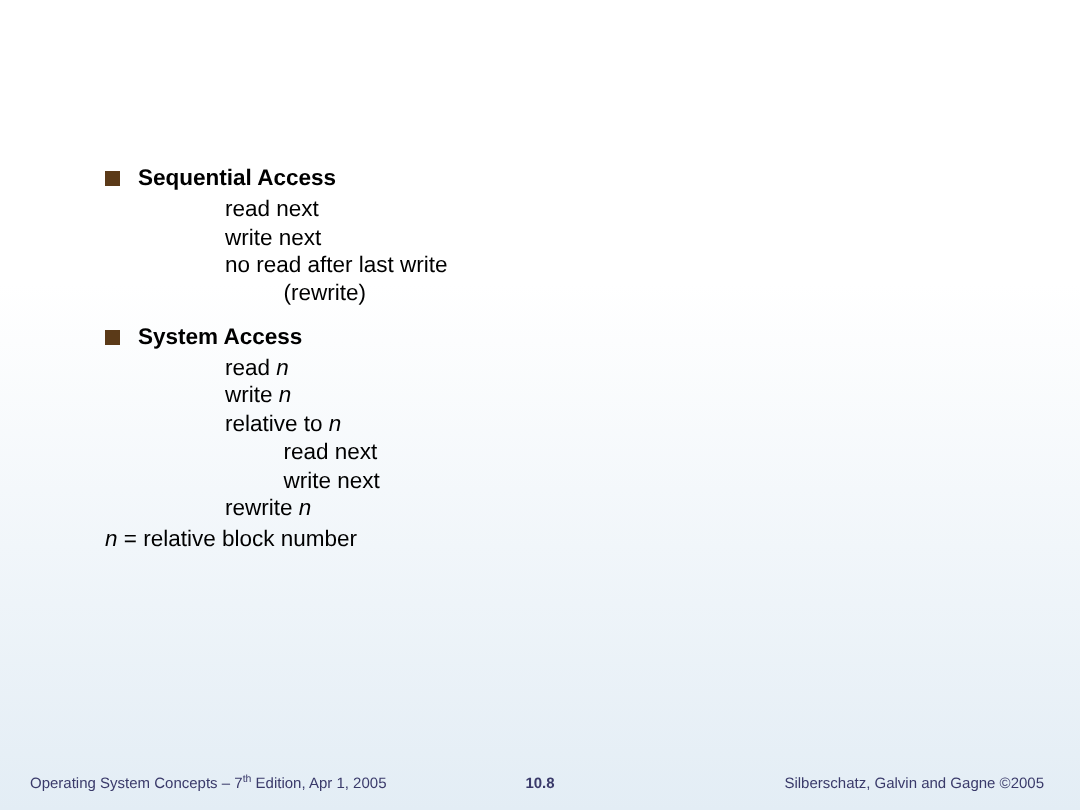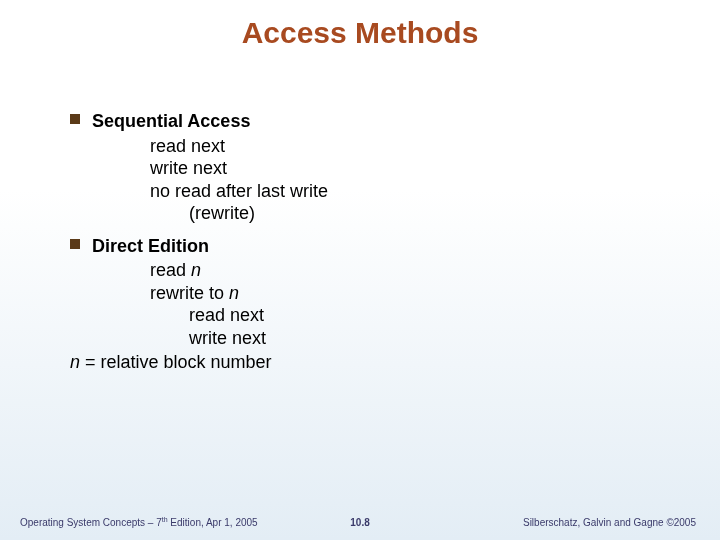--- a/index.html
+++ b/index.html
@@ -25,21 +25,21 @@
     text-align: center;
     font-size: 30px;
     font-weight: bold;
     color: #a84a20;
   }
   .content {
     position: absolute;
     top: 110px;
     left: 70px;
     right: 60px;
-    font-size: 18px;
+    font-size: 15px;
     color: #000;
     line-height: 1.25;
   }
   .bullet-row {
     display: flex;
     align-items: flex-start;
     margin-bottom: 2px;
   }
   .bullet-sq {
     width: 10px;
@@ -90,48 +90,53 @@
     right: 4px;
     bottom: 0;
   }
   sup { font-size: 0.7em; }
 </style>
 </head>
 <body>
 
 <div class="slide">
 
-  <div class="title">Access Methods</div>
 
   <div class="content">
 
     <div class="block">
       <div class="bullet-row">
         <div class="bullet-sq"></div>
         <div class="bullet-head">Sequential Access</div>
       </div>
       <div class="sub">read next</div>
       <div class="sub">write next</div>
       <div class="sub">no read after last write</div>
       <div class="sub2">(rewrite)</div>
     </div>
 
     <div class="block">
       <div class="bullet-row">
         <div class="bullet-sq"></div>
-        <div class="bullet-head">Direct Edition</div>
+        <div class="bullet-head">System Access</div>
       </div>
       <div class="sub">
         <span>read </span><span class="italic">n</span>
       </div>
       <div class="sub">
-        <span>rewrite to </span><span class="italic">n</span>
+        <span>write </span><span class="italic">n</span>
+      </div>
+      <div class="sub">
+        <span>relative to </span><span class="italic">n</span>
       </div>
       <div class="sub2">read next</div>
       <div class="sub2">write next</div>
+      <div class="sub">
+        <span>rewrite </span><span class="italic">n</span>
+      </div>
       <div style="margin-top:2px;">
         <span class="italic">n</span><span> = relative block number</span>
       </div>
     </div>
 
   </div>
 
   <div class="footer">
     <div class="footer-left">
       <span>Operating System Concepts – 7</span><sup>th</sup><span> Edition, Apr 1, 2005</span>

